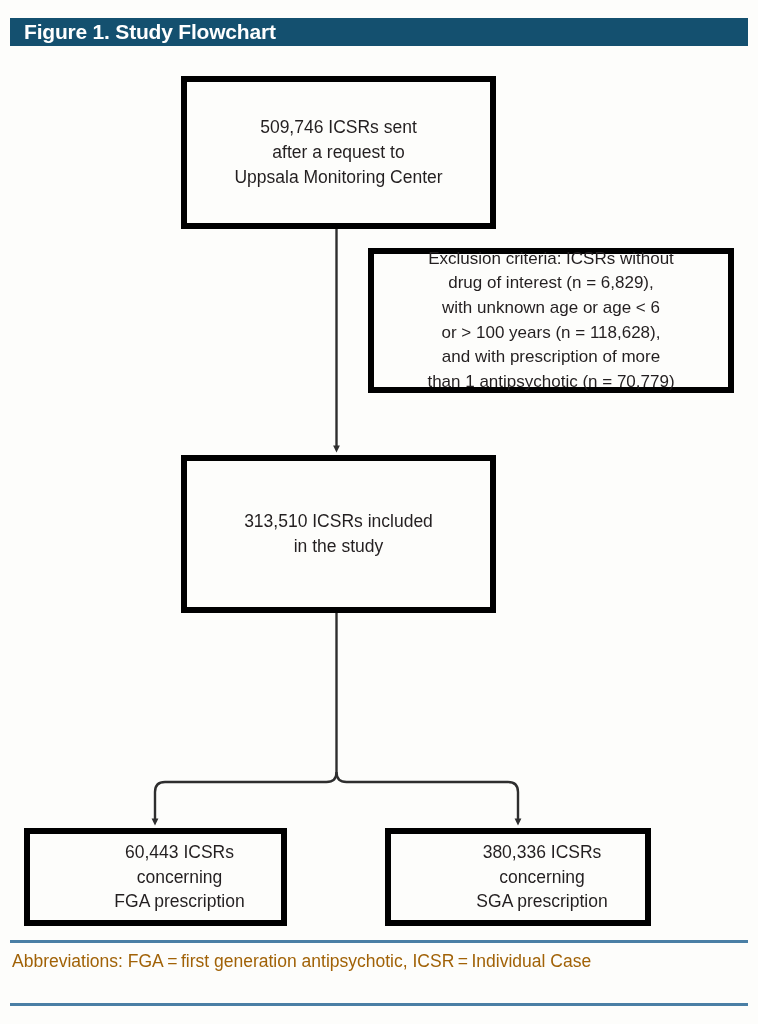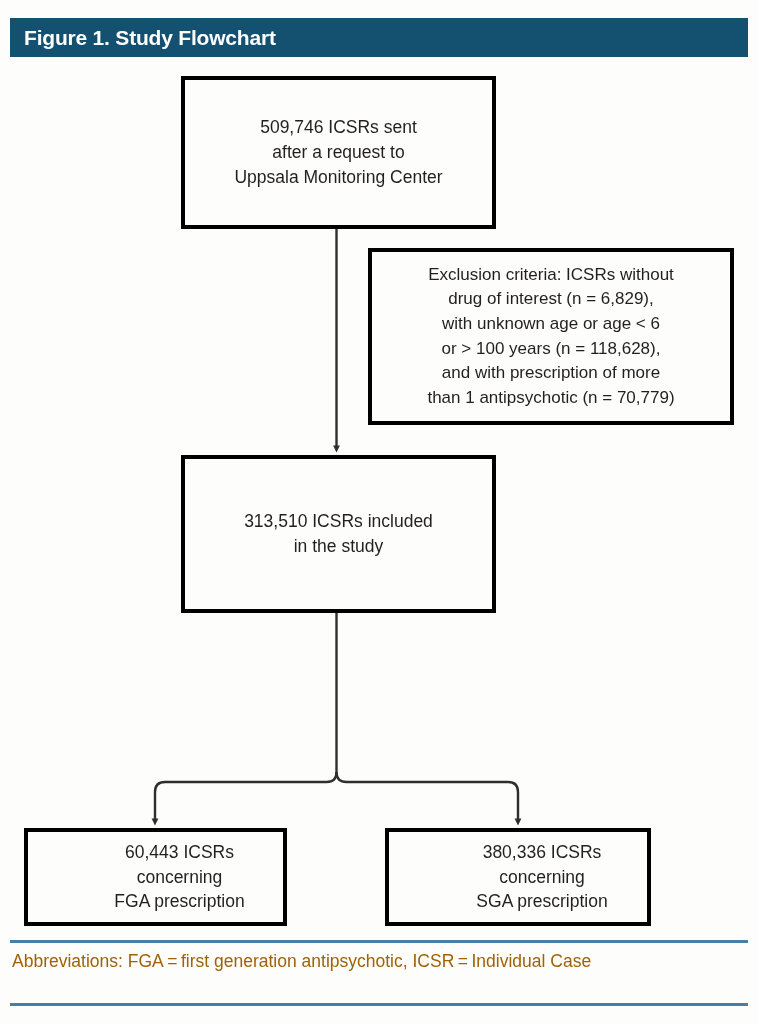--- a/index.html
+++ b/index.html
@@ -23,21 +23,21 @@
     height: 1024px;
     background: #fdfdfb;
   }
 
   
   .header-bar {
     position: absolute;
     left: 10px;
     top: 18px;
     width: 738px;
-    height: 39px;
+    height: 28px;
     background: #14506f;
     box-sizing: border-box;
   }
   .header-title {
     position: absolute;
     left: 14px;
     top: 50%;
     transform: translateY(-52%);
     color: #ffffff;
     font-size: 21px;
@@ -57,38 +57,38 @@
   .flow-svg {
     position: absolute;
     left: 0; top: 0;
     width: 758px;
     height: 883px;
   }
 
   .node {
     position: absolute;
     box-sizing: border-box;
-    border: 4px solid #000000;
+    border: 6px solid #000000;
     background: #fdfdfb;
     display: flex;
     align-items: center;
     justify-content: center;
     text-align: center;
     padding: 4px 20px;
   }
   .node .node-text {
     font-size: 17.5px;
     line-height: 1.42;
     color: #231f20;
     white-space: pre-line;
   }
 
   
   #node-sent        { left: 181px; top: 19px;  width: 315px; height: 153px; }
-  #node-exclusion   { left: 368px; top: 191px; width: 366px; height: 177px; }
+  #node-exclusion   { left: 368px; top: 191px; width: 366px; height: 145px; }
   #node-included    { left: 181px; top: 398px; width: 315px; height: 158px; }
   #node-fga         { left: 24px;  top: 771px; width: 263px; height: 98px; }
   #node-sga         { left: 385px; top: 771px; width: 266px; height: 98px; }
 
   #node-exclusion .node-text { font-size: 17px; line-height: 1.45; }
   #node-fga .node-text, #node-sga .node-text { font-size: 17.5px; line-height: 1.42; margin-left: 48px; }
 
   
   .footer-rule-top {
     position: absolute;

